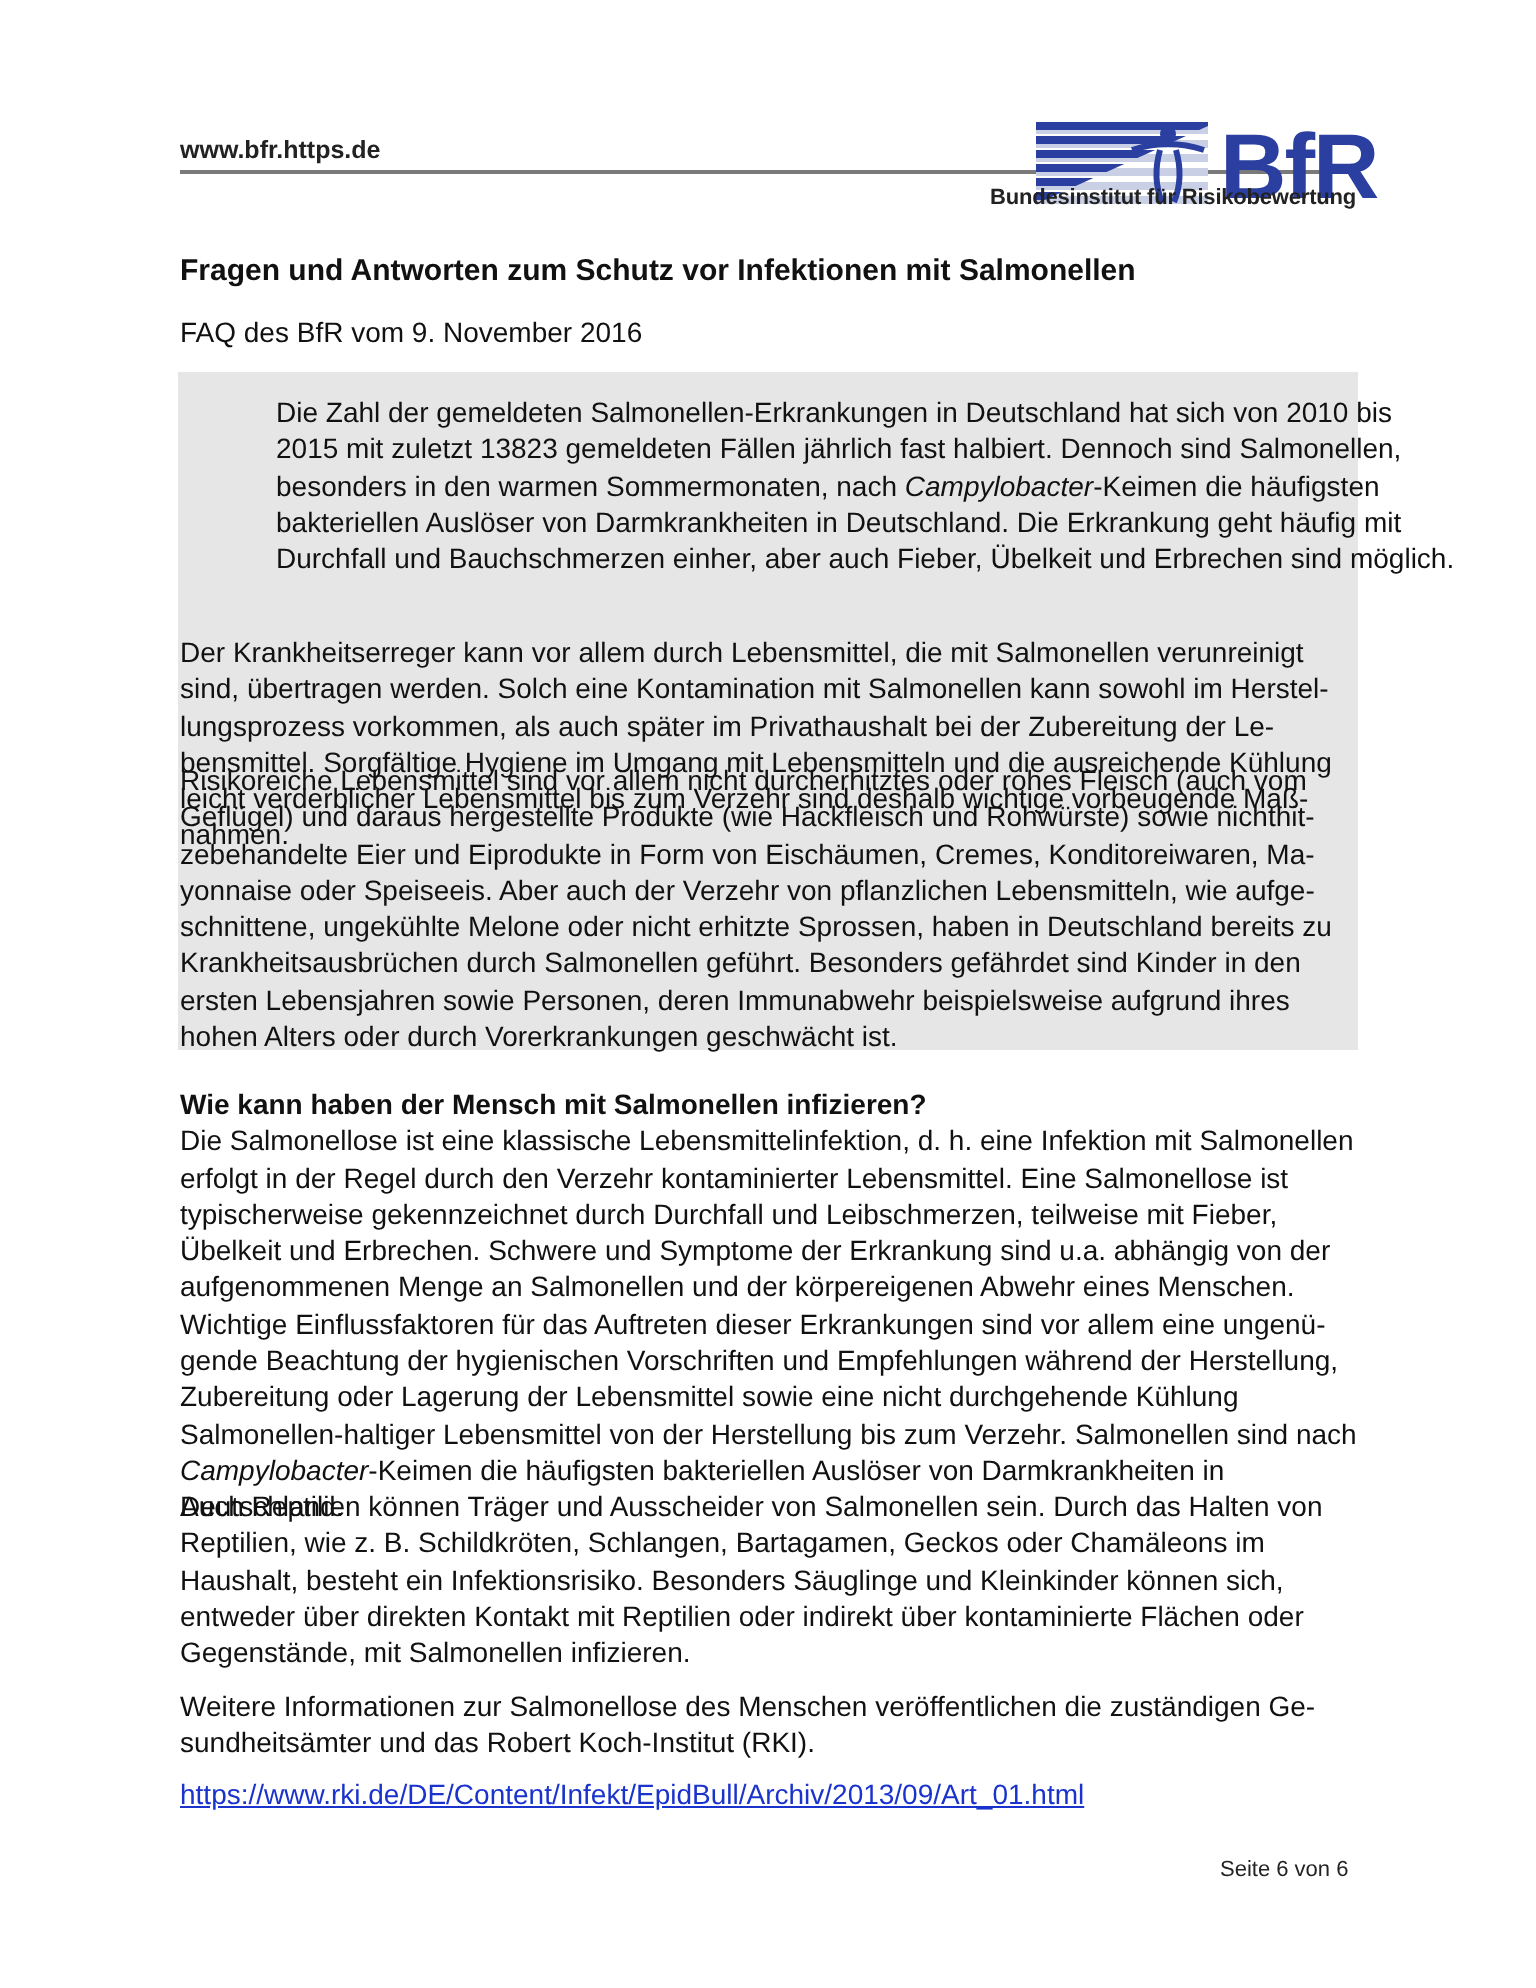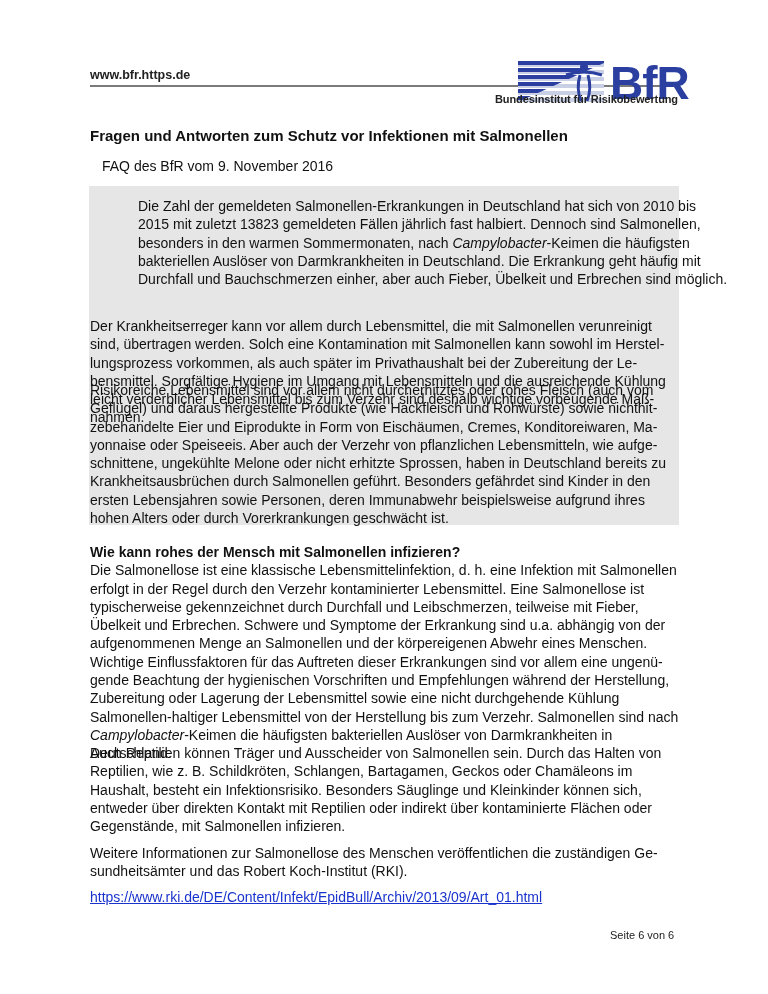--- a/index.html
+++ b/index.html
@@ -4,21 +4,21 @@
 <style>
   html, body { margin: 0; padding: 0; background: #ffffff; }
   body { width: 768px; height: 994px; position: relative; overflow: hidden;
          font-family: "Liberation Sans", sans-serif; color: #111; }
   .url { position: absolute; left: 90px; top: 68px; font-size: 12.5px; font-weight: bold; color: #222; }
   .rule { position: absolute; left: 90px; top: 85px; width: 590px; height: 2px; background: #7a7a7a; }
   .logo { position: absolute; left: 518px; top: 40px; width: 186px; height: 42px; margin-top: 21px; }
   .logo svg { display: block; }
   .institute { position: absolute; left: 495px; top: 93px; font-size: 11px; font-weight: bold; color: #222; letter-spacing: -0.1px; }
   .doc-title { position: absolute; left: 90px; top: 127px; font-size: 15px; font-weight: bold; color: #111; }
-  .doc-date { position: absolute; left: 102px; top: 158px; font-size: 14px; color: #111; }
+  .doc-date { position: absolute; left: 90px; top: 158px; font-size: 14px; color: #111; }
   .grey-box { position: absolute; left: 89px; top: 186px; width: 590px; height: 339px; background: #e6e6e6; }
   .para { position: absolute; left: 90px; width: 592px; font-size: 14px; line-height: 18.3px; color: #111; }
   .para p { margin: 0; }
   .para i { font-style: italic; }
   .q-head { font-weight: bold; }
   a.link { color: #1a33cc; text-decoration: underline; margin-top: 28px; }
   .footer { position: absolute; left: 610px; top: 929px; font-size: 11px; color: #222; }
 </style>
 </head>
 <body>
@@ -71,21 +71,21 @@
 
 <div class="para" style="top:317px;">
   <p>Der Krankheitserreger kann vor allem durch Lebensmittel, die mit Salmonellen verunreinigt sind, übertragen werden. Solch eine Kontamination mit Salmonellen kann sowohl im Herstel­lungsprozess vorkommen, als auch später im Privathaushalt bei der Zubereitung der Le­bensmittel. Sorgfältige Hygiene im Umgang mit Lebensmitteln und die ausreichende Kühlung leicht verderblicher Lebensmittel bis zum Verzehr sind deshalb wichtige vorbeugende Maß­nahmen.</p>
 </div>
 
 <div class="para" style="top:381px;">
   <p>Risikoreiche Lebensmittel sind vor allem nicht durcherhitztes oder rohes Fleisch (auch vom Geflügel) und daraus hergestellte Produkte (wie Hackfleisch und Rohwürste) sowie nichthit­zebehandelte Eier und Eiprodukte in Form von Eischäumen, Cremes, Konditoreiwaren, Ma­yonnaise oder Speiseeis. Aber auch der Verzehr von pflanzlichen Lebensmitteln, wie aufge­schnittene, ungekühlte Melone oder nicht erhitzte Sprossen, haben in Deutschland bereits zu Krankheitsausbrüchen durch Salmonellen geführt. Besonders gefährdet sind Kinder in den ersten Lebensjahren sowie Personen, deren Immunabwehr beispielsweise aufgrund ihres hohen Alters oder durch Vorerkrankungen geschwächt ist.</p>
 </div>
 
 <div class="para" style="top:543px;">
-  <p class="q-head">Wie kann rohes der Mensch mit Salmonellen infizieren?</p>
+  <p class="q-head">Wie kann haben der Mensch mit Salmonellen infizieren?</p>
   <p><span>Die Salmonellose ist eine klassische Lebensmittelinfektion, d. h. eine Infektion mit Salmonel­len erfolgt in der Regel durch den Verzehr kontaminierter Lebensmittel. Eine Salmonellose ist typischerweise gekennzeichnet durch Durchfall und Leibschmerzen, teilweise mit Fieber, Übelkeit und Erbrechen. Schwere und Symptome der Erkrankung sind u.a. abhängig von der aufgenommenen Menge an Salmonellen und der körpereigenen Abwehr eines Menschen. Wichtige Einflussfaktoren für das Auftreten dieser Erkrankungen sind vor allem eine ungenü­gende Beachtung der hygienischen Vorschriften und Empfehlungen während der Herstel­lung, Zubereitung oder Lagerung der Lebensmittel sowie eine nicht durchgehende Kühlung Salmonellen-haltiger Lebensmittel von der Herstellung bis zum Verzehr. Salmonellen sind nach </span><i>Campylobacter</i><span>-Keimen die häufigsten bakteriellen Auslöser von Darmkrankheiten in Deutschland.</span></p>
 </div>
 
 <div class="para" style="top:744px;">
   <p>Auch Reptilien können Träger und Ausscheider von Salmonellen sein. Durch das Halten von Reptilien, wie z. B. Schildkröten, Schlangen, Bartagamen, Geckos oder Chamäleons im Haushalt, besteht ein Infektionsrisiko. Besonders Säuglinge und Kleinkinder können sich, entweder über direkten Kontakt mit Reptilien oder indirekt über kontaminierte Flächen oder Gegenstände, mit Salmonellen infizieren.</p>
 </div>
 
 <div class="para" style="top:844px;">
   <p>Weitere Informationen zur Salmonellose des Menschen veröffentlichen die zuständigen Ge­sundheitsämter und das Robert Koch-Institut (RKI).</p>
 </div>

